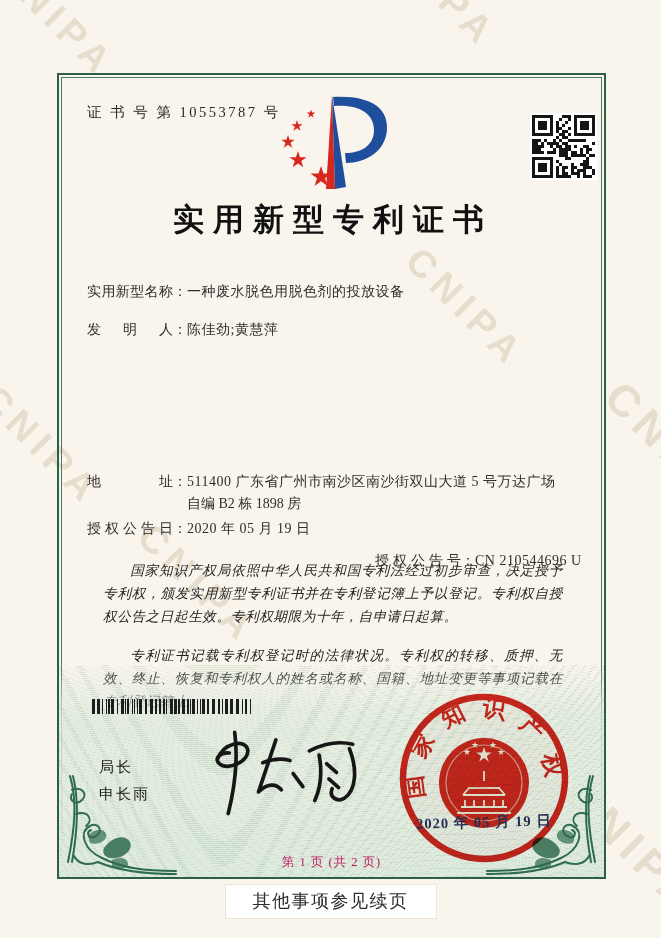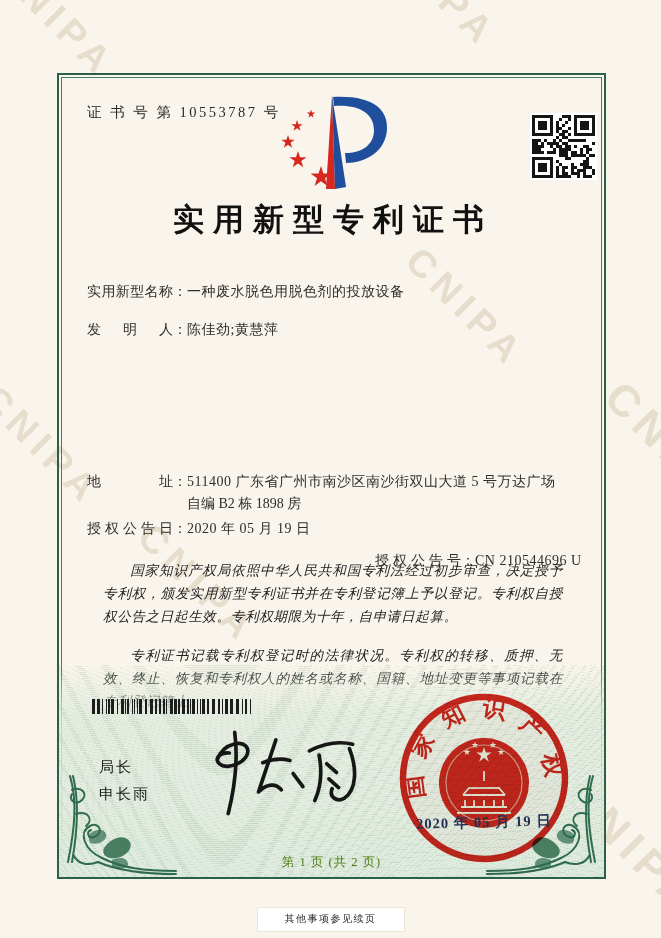--- a/index.html
+++ b/index.html
@@ -72,26 +72,26 @@
   .signature{position:absolute;left:138px;top:652px;width:175px;height:92px;z-index:2;}
   .seal{position:absolute;left:338px;top:616px;width:174px;height:174px;z-index:3;mix-blend-mode:multiply;}
   .seal svg{position:absolute;inset:0;}
   .seal-date{
     position:absolute;left:-4px;right:-4px;top:122px;text-align:center;z-index:4;
     font-size:14.5px;font-weight:bold;color:#2a3560;letter-spacing:1px;white-space:nowrap;
     transform:rotate(-1.5deg);
   }
   .page-no{
     position:absolute;left:0;right:0;top:779px;text-align:center;z-index:2;
-    font-size:12.5px;letter-spacing:1px;color:#4d7c0f;
+    font-size:12.5px;letter-spacing:1px;color:#be185d;
   }
   .note-tab{
     position:absolute;left:50%;transform:translateX(-50%);top:885px;z-index:2;
-    background:#ffffff;padding:4px 27px 5px;font-size:10px;letter-spacing:1.5px;
-    color:#2b2b2b;box-shadow:0 0 0 1px rgba(210,200,180,0.35);margin-top:23px;
+    background:#ffffff;padding:4px 27px 5px;font-size:18px;letter-spacing:1.5px;
+    color:#2b2b2b;box-shadow:0 0 0 1px rgba(210,200,180,0.35);
   }
   svg text{font-family:"Liberation Serif","DejaVu Serif",serif;}
 </style>
 </head>
 <body>
 
 <span class="wm" style="left:-20px;top:-4px;">CNIPA</span>
 <span class="wm" style="left:362px;top:-34px;">CNIPA</span>
 <span class="wm" style="left:-34px;top:424px;">CNIPA</span>
 <span class="wm" style="left:390px;top:286px;">CNIPA</span>

